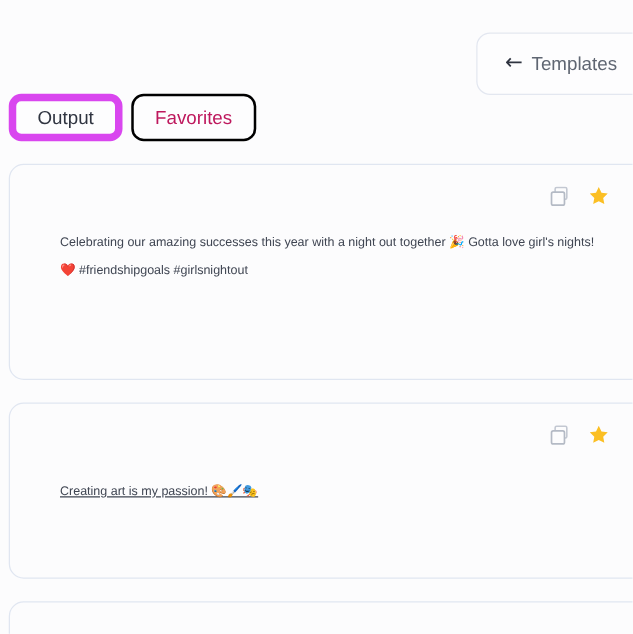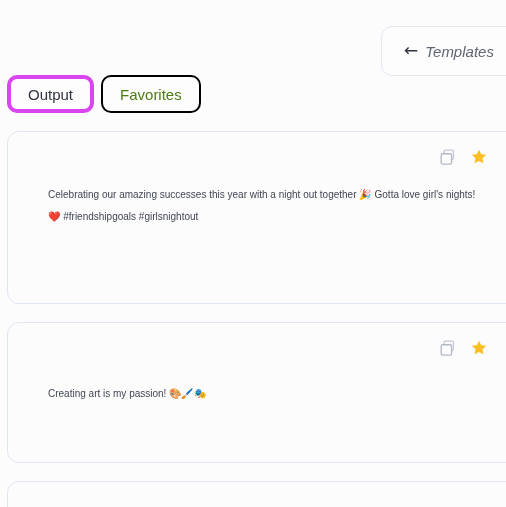--- a/index.html
+++ b/index.html
@@ -52,21 +52,20 @@
     font-size: 17px;
     line-height: 1;
     color: #2f3440;
     font-family: "DejaVu Sans", sans-serif;
     margin-top: -1px;
   }
   .templates-btn .label {
     font-size: 15px;
     color: #5f6672;
     white-space: nowrap;
-    font-style: italic;
   }
 
   
   .tabs {
     position: absolute;
     top: 75px;
     left: 7px;
     display: flex;
     align-items: center;
     gap: 7px;
@@ -78,26 +77,26 @@
     display: flex;
     align-items: center;
     justify-content: center;
     border-radius: 10px;
     font-size: 15px;
     background: #fdfdfe;
     cursor: pointer;
     white-space: nowrap;
   }
   .tab-output {
-    border: 4px solid #d946ef;
+    border: 6px solid #d946ef;
     color: #2f3440;
   }
   .tab-favorites {
     border: 2px solid #000000;
-    color: #4d7c0f;
+    color: #be185d;
     font-weight: 400;
   }
 
   
   .cards {
     position: absolute;
     top: 131px;
     left: 7px;
     width: 560px; 
   }
@@ -143,21 +142,21 @@
     position: absolute;
     top: 52px;
     left: 40px;
     right: 86px;
     font-size: 10px;
     line-height: 21.5px;
     color: #3f4552;
     font-family: "Liberation Sans", "DejaVu Sans", sans-serif;
     word-wrap: break-word;
   }
-  .card-2 .card-text { top: 60px; }
+  .card-2 .card-text { top: 60px; text-decoration: underline; }
 </style>
 </head>
 <body>
 
 <div class="app">
 
   <div class="topbar">
     <div class="templates-btn">
       <span class="arrow">←</span>
       <span class="label">Templates</span>

